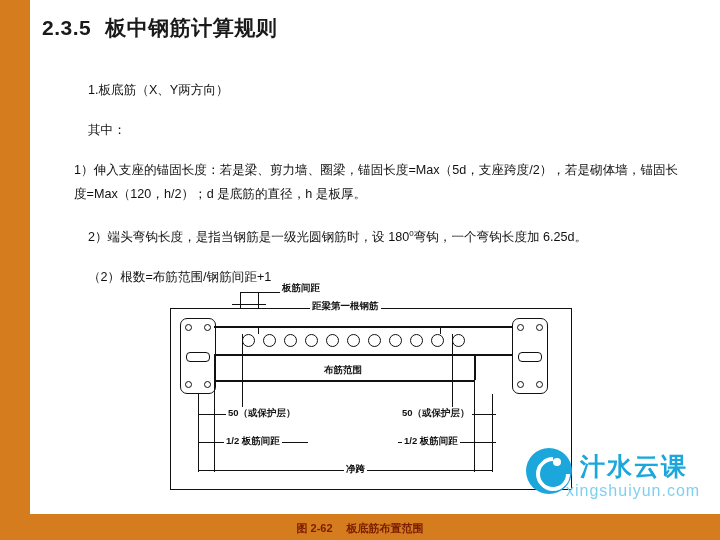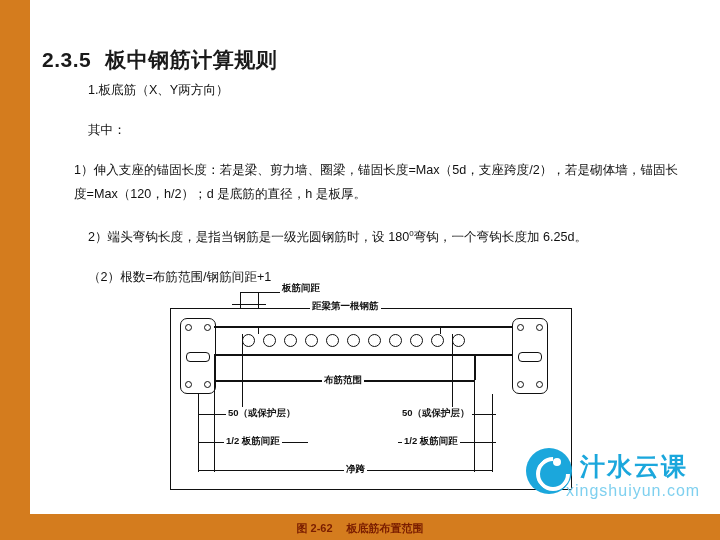--- a/index.html
+++ b/index.html
@@ -15,21 +15,20 @@
     background:#d47c1e;
   }
   .bottom-bar{
     position:absolute;left:0;bottom:0;width:720px;height:26px;
     background:#d47c1e;
   }
   .title{
     position:absolute;left:42px;top:14px;
     font-size:21px;font-weight:bold;color:#1a1a1a;
     letter-spacing:0.5px;
-    margin-top:32px;
   }
   .title .num{margin-right:14px;}
   .body-text{
     position:absolute;left:58px;top:62px;width:640px;
     font-size:12.6px;color:#111;line-height:24px;
   }
   .body-text p{margin:16px;}
   .indent2{padding-left:14px;}
   .hang{padding-left:0;}
   sup{font-size:8px;vertical-align:super;}
@@ -170,21 +169,21 @@
   <div class="rebar-dot" style="left:248px;top:52px;"></div>
   <div class="rebar-dot" style="left:269px;top:52px;"></div>
   <div class="rebar-dot" style="left:290px;top:52px;"></div>
 
   <div class="fig-label" style="left:148px;top:18px;">距梁第一根钢筋</div>
   <div class="thin-h" style="left:96px;top:44px;width:60px;"></div>
   <div class="thin-h" style="left:214px;top:44px;width:64px;"></div>
   <div class="thin-v" style="left:96px;top:44px;height:8px;"></div>
   <div class="thin-v" style="left:278px;top:44px;height:8px;"></div>
 
-  <div class="fig-label" style="left:160px;top:92px;">布筋范围</div>
+  <div class="fig-label" style="left:160px;top:82px;">布筋范围</div>
 
   <div class="thin-v" style="left:52px;top:98px;height:92px;"></div>
   <div class="thin-v" style="left:312px;top:98px;height:92px;"></div>
   <div class="thin-v" style="left:36px;top:112px;height:78px;"></div>
   <div class="thin-v" style="left:330px;top:112px;height:78px;"></div>
   <div class="thin-v" style="left:80px;top:52px;height:86px;"></div>
   <div class="thin-v" style="left:290px;top:52px;height:86px;"></div>
 
   <div class="thin-h" style="left:36px;top:132px;width:90px;"></div>
   <div class="thin-h" style="left:248px;top:132px;width:86px;"></div>

